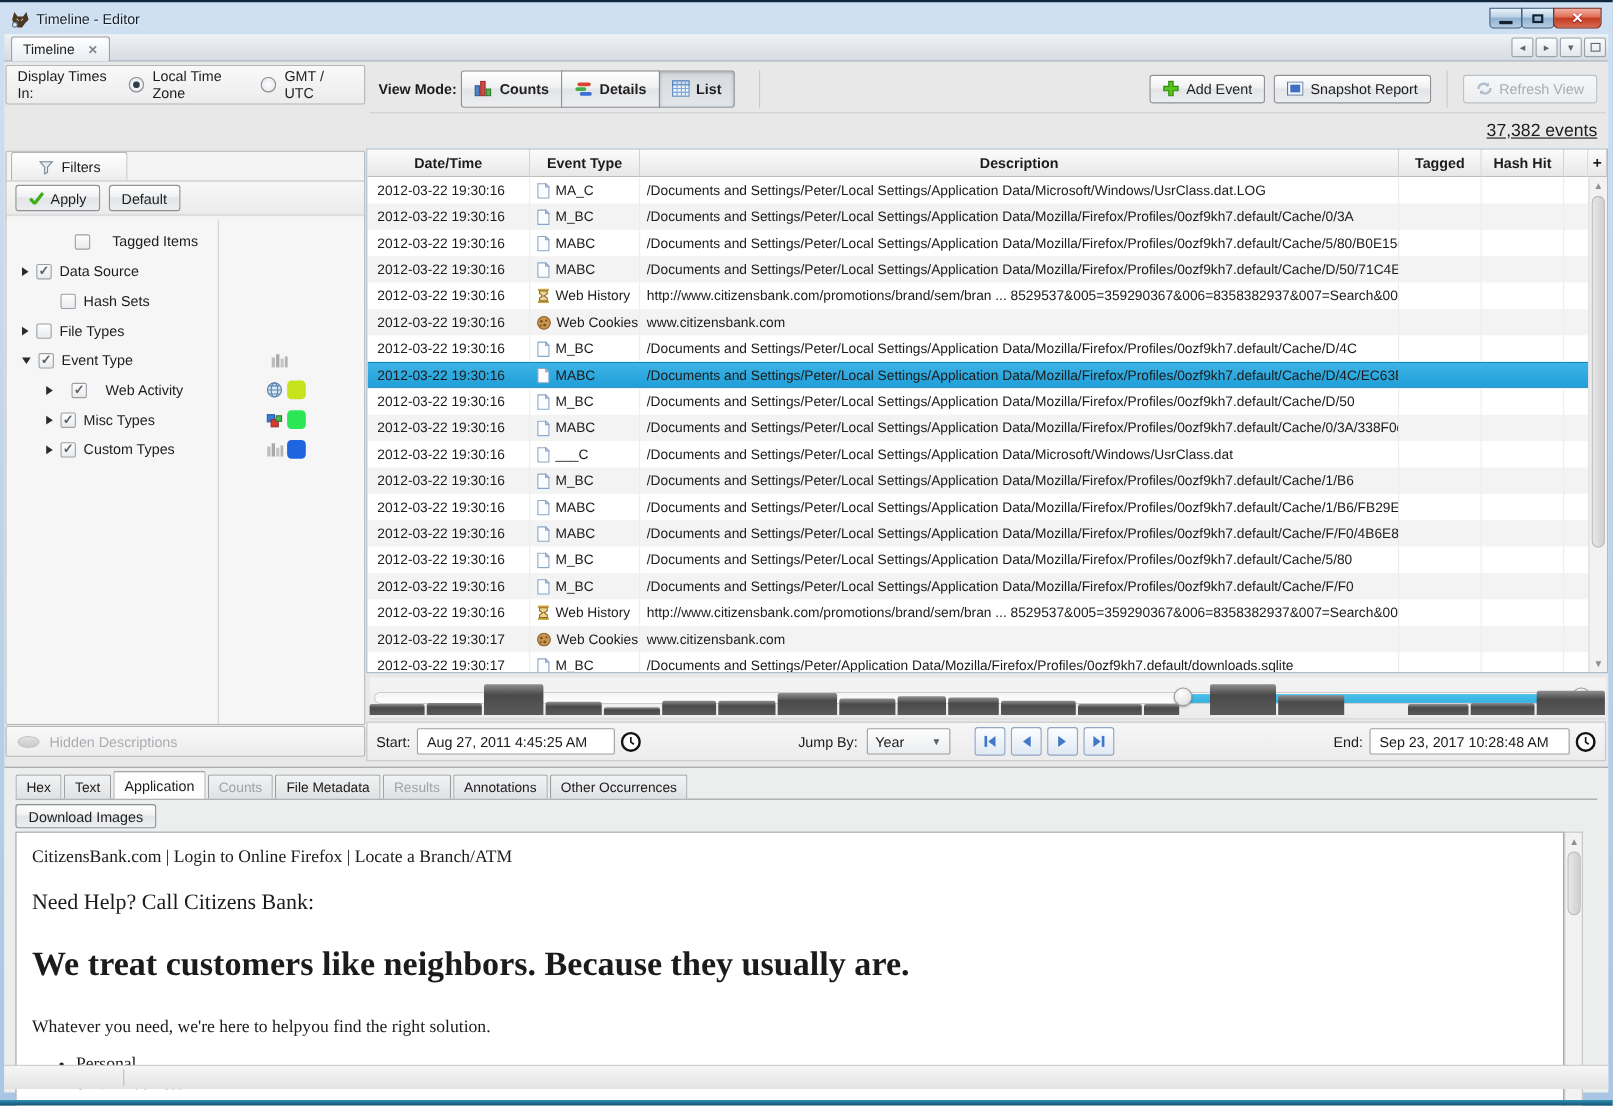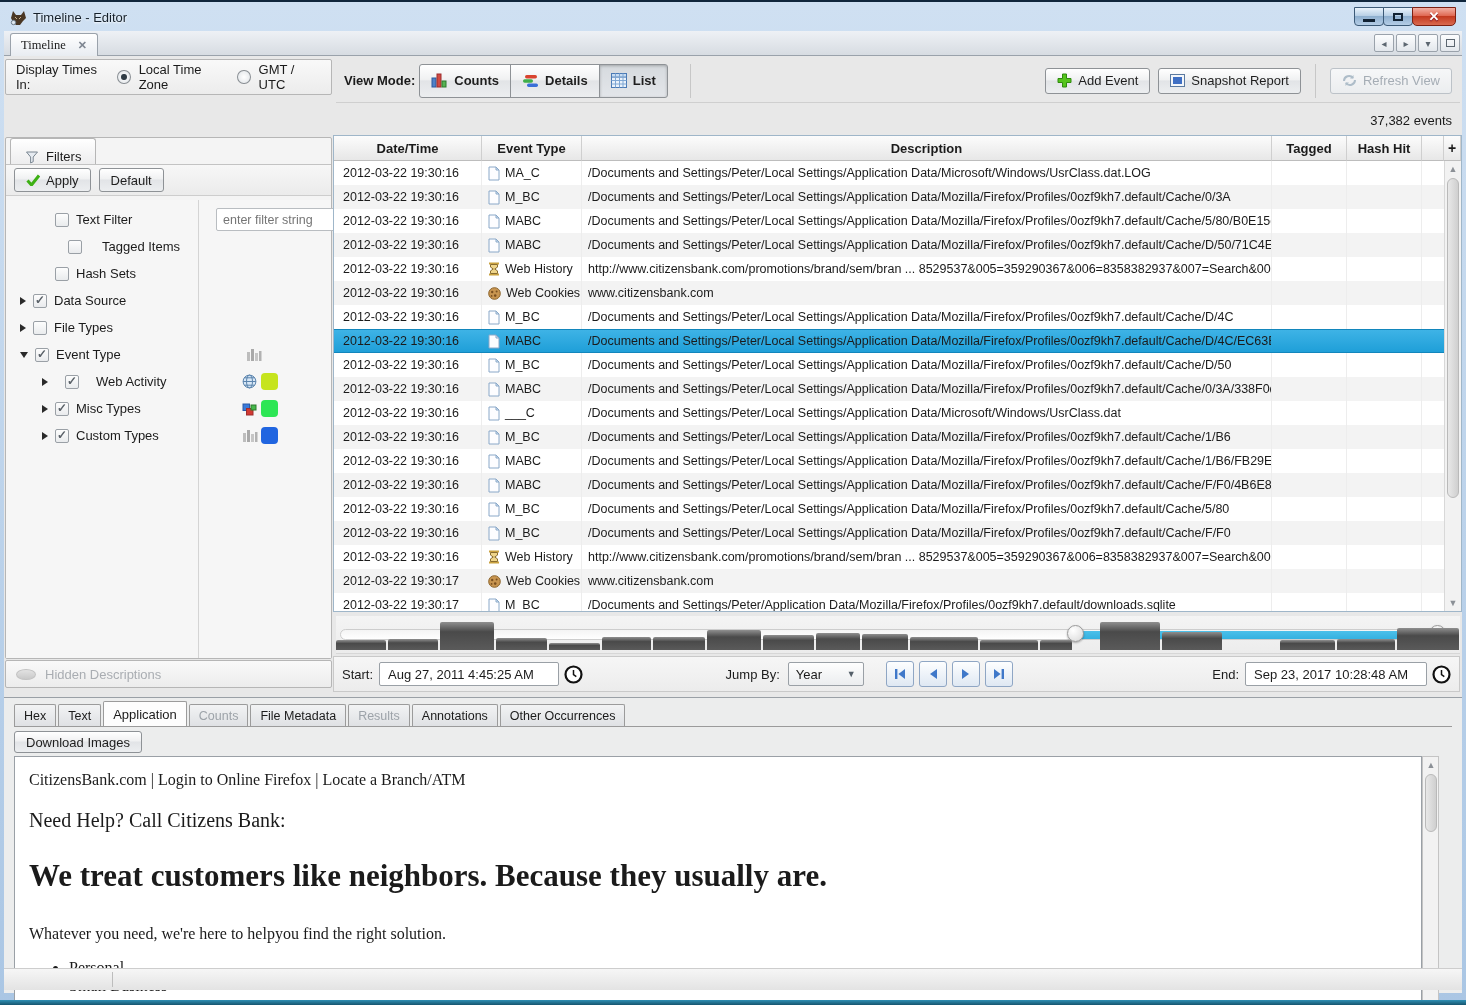--- a/index.html
+++ b/index.html
@@ -14,21 +14,21 @@
   .title-text { font-size:13px; color:#15202b; text-shadow:0 1px 2px #ffffff; }
   .winbtns { position:absolute; right:6px; top:3px; display:flex; }
   .winbtn { width:30px; height:19px; border:1px solid #3c5a77; border-radius:0 0 4px 4px; margin-left:-1px;
             background:linear-gradient(#e9f3fb,#b9d0e6 45%,#8fb0cf 50%,#b5cde6); display:flex; align-items:center; justify-content:center; }
   .winbtn.close { width:44px; background:linear-gradient(#f2b0a4,#e06a54 45%,#c33a20 50%,#d96a50); border-color:#7c2012; border-radius:0 0 5px 5px; }
   .glyph-min { width:12px; height:3px; background:#123; margin-top:8px; }
   .glyph-restore { width:10px; height:8px; border:2px solid #123; background:transparent; }
   .glyph-close { color:#fff; font-weight:bold; font-size:13px; text-shadow:0 1px 1px #701; }
 
   
-  .tabstrip { position:absolute; top:29px; left:4px; right:4px; height:25px; background:linear-gradient(#eef1f5,#d7dce2); border-bottom:1px solid #9aa2ab;font-family:Liberation Serif, serif; }
+  .tabstrip { position:absolute; top:29px; left:4px; right:4px; height:25px; background:linear-gradient(#eef1f5,#d7dce2); border-bottom:1px solid #9aa2ab; }
   .doc-tab { position:absolute; left:6px; top:2px; height:23px; padding:0 10px; display:flex; align-items:center; gap:12px;
              background:linear-gradient(#ffffff,#e8ecf1); border:1px solid #9aa2ab; border-bottom:none; border-radius:3px 3px 0 0; font-size:12.5px; }
   .doc-tab .x { color:#7e8691; font-size:11px; font-weight:bold; }
   .strip-ctrls { position:absolute; right:2px; top:3px; display:flex; gap:2px; }
   .strip-btn { width:20px; height:18px; border:1px solid #9aa2ab; background:linear-gradient(#fcfdfe,#e3e7ec); border-radius:2px;
                display:flex; align-items:center; justify-content:center; font-size:10px; color:#5c6670; }
 
   
   .app { position:absolute; top:54px; left:4px; right:4px; bottom:12px; background:#e8e8e8; }
   .panel { position:absolute; border:1px solid #b6b6b6; background:linear-gradient(#f9f9f9,#ececec); border-radius:2px; }
@@ -130,21 +130,21 @@
     <div class="panel" style="left:1px; top:3px; width:327px; height:36px; display:flex; align-items:center; gap:8px; padding:0 10px;">
       <span>Display Times In:</span>
       <span class="radio sel"></span>
       <span>Local Time Zone</span>
       <span class="radio"></span>
       <span>GMT / UTC</span>
     </div>
 
 
     <div class="panel" style="left:1px; top:81px; width:327px; height:522px; background:#f4f4f4;">
-      <div style="position:absolute; left:4px; top:-0px; height:26px; padding:0 14px; display:flex; align-items:flex-end; gap:7px; background:linear-gradient(#ffffff,#ededee); border:1px solid #b6b6b6; border-bottom:none; border-radius:3px 3px 0 0;">
+      <div style="position:absolute; left:4px; top:-0px; height:26px; padding:0 24px; display:flex; align-items:center; gap:7px; background:linear-gradient(#ffffff,#ededee); border:1px solid #b6b6b6; border-bottom:none; border-radius:3px 3px 0 0;">
         <span style="display:inline-flex">
             <svg width="14" height="14">
               <path d="M1.5 2h11l-4.3 5v4.7l-2.6 1.3V7z" fill="#e6ebf1" stroke="#7a8691"></path>
             </svg>
           </span>
         <span>Filters</span>
       </div>
       <div style="position:absolute; left:0; top:26px; right:0; height:32px; border-top:1px solid #c3c3c3; border-bottom:1px solid #cdcdcd; background:linear-gradient(#f7f7f7,#ebebeb); display:flex; align-items:center; gap:8px; padding:0 8px;">
         <button class="btn">
           <span style="display:inline-flex">
@@ -152,40 +152,34 @@
                 <path d="M1.5 6.5l4 4.5 7.5-9.5" stroke="#3db014" stroke-width="3" fill="none"></path>
               </svg>
             </span>
           <span>Apply</span>
         </button>
         <button class="btn">
           <span>Default</span>
         </button>
       </div>
       <div id="filters-tree" style="position:absolute; left:0; top:62px; right:0; bottom:0; background:#f6f6f6; padding:6px 0 0 14px;">
-          <div class="tree-row" style="padding-left: 22px;">
-            <span class="tri-none"></span>
-            <span class="cbx"></span>
-            <span>Text Filter</span>
-            <input class="filter-input" placeholder="enter filter string" style="">
-          </div>
           <div class="tree-row" style="padding-left: 22px; gap: 20px;">
             <span class="tri-none"></span>
             <span class="cbx"></span>
             <span>Tagged Items</span>
           </div>
+          <div class="tree-row" style="padding-left: 0px;">
+            <span class="tri-r"></span>
+            <span class="cbx on"></span>
+            <span>Data Source</span>
+          </div>
           <div class="tree-row" style="padding-left: 22px;">
             <span class="tri-none"></span>
             <span class="cbx"></span>
             <span>Hash Sets</span>
-          </div>
-          <div class="tree-row" style="padding-left: 0px;">
-            <span class="tri-r"></span>
-            <span class="cbx on"></span>
-            <span>Data Source</span>
           </div>
           <div class="tree-row" style="padding-left: 0px;">
             <span class="tri-r"></span>
             <span class="cbx"></span>
             <span>File Types</span>
           </div>
           <div class="tree-row" style="padding-left: 0px;">
             <span class="tri-d"></span>
             <span class="cbx on"></span>
             <span>Event Type</span>
@@ -306,21 +300,21 @@
             <svg width="15" height="13">
               <path d="M2 7a5 5 0 0 1 9-3M13 6a5 5 0 0 1-9 3" stroke="#aebdc9" stroke-width="2" fill="none"></path>
               <path d="M11.5 1v3.4H8z" fill="#aebdc9"></path>
               <path d="M3.5 12V8.6H7z" fill="#aebdc9"></path>
             </svg>
           </span>
         <span>Refresh View</span>
       </button>
     </div>
 
-    <div style="position:absolute; left:332px; top:52px; right:10px; height:24px; display:flex; align-items:center; justify-content:flex-end; font-size:13px;">
+    <div style="position:absolute; left:332px; top:52px; right:10px; height:24px; display:flex; align-items:center; justify-content:flex-end; font-size:16px;text-decoration:underline;">
       <span>37,382 events</span>
     </div>
 
     <div style="position:absolute; left:329px; top:79px; width:1129px; height:477px; border:1px solid #9fb6c9; background:#fff; overflow:hidden;">
       <div style="display:flex;">
         <div class="tbl-hcell" style="width:148px;">Date/Time</div>
         <div class="tbl-hcell" style="width:100px;">Event Type</div>
         <div class="tbl-hcell" style="width:690px;">Description</div>
         <div class="tbl-hcell" style="width:75px;">Tagged</div>
         <div class="tbl-hcell" style="width:75px;">Hash Hit</div>

